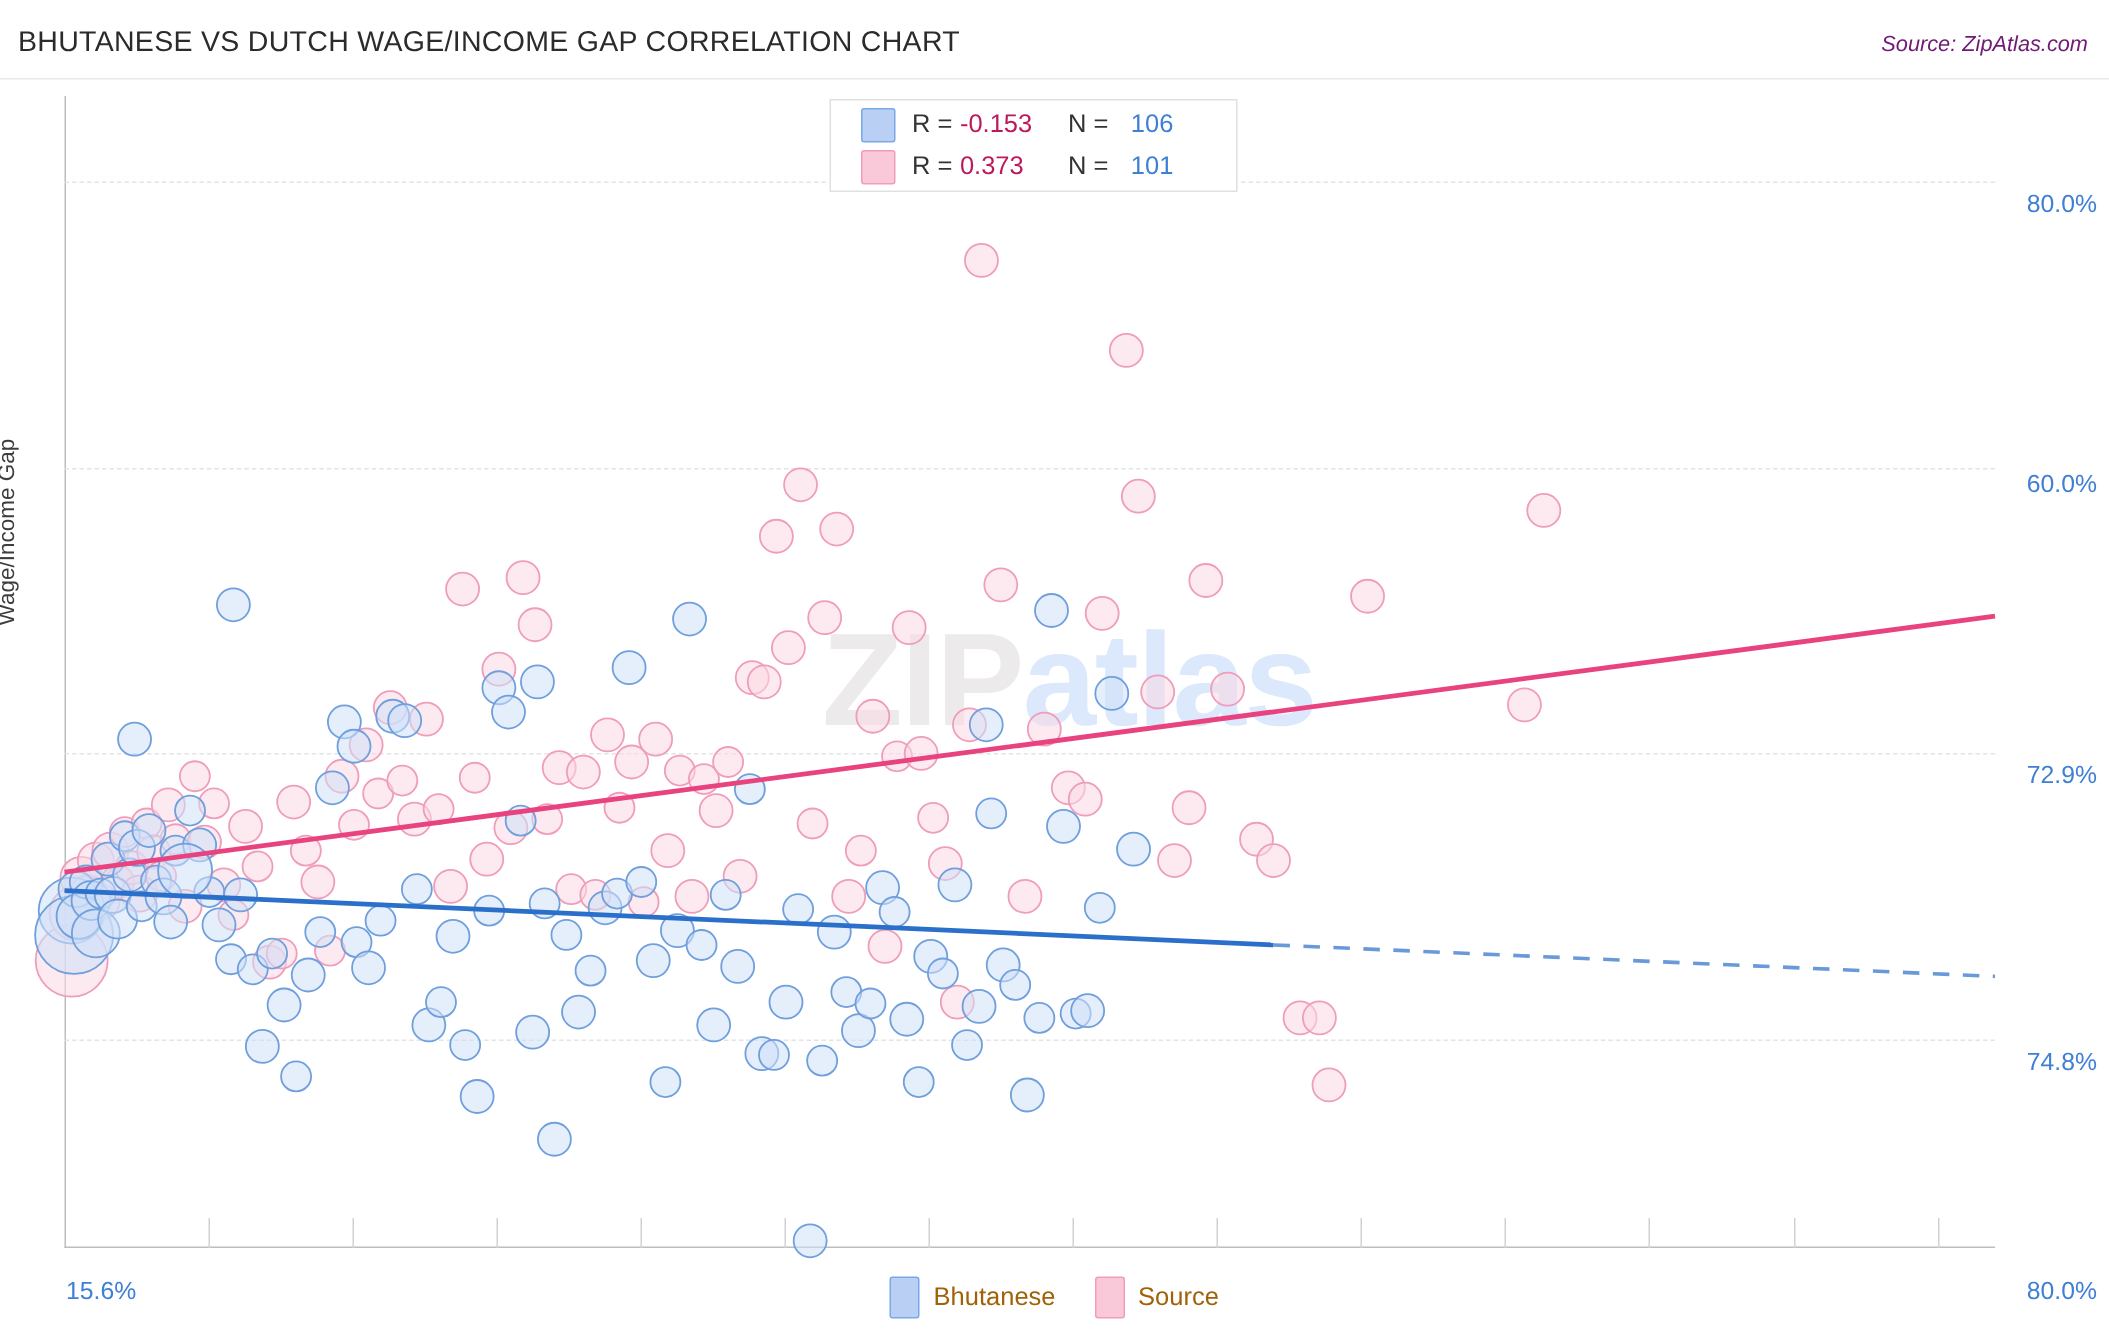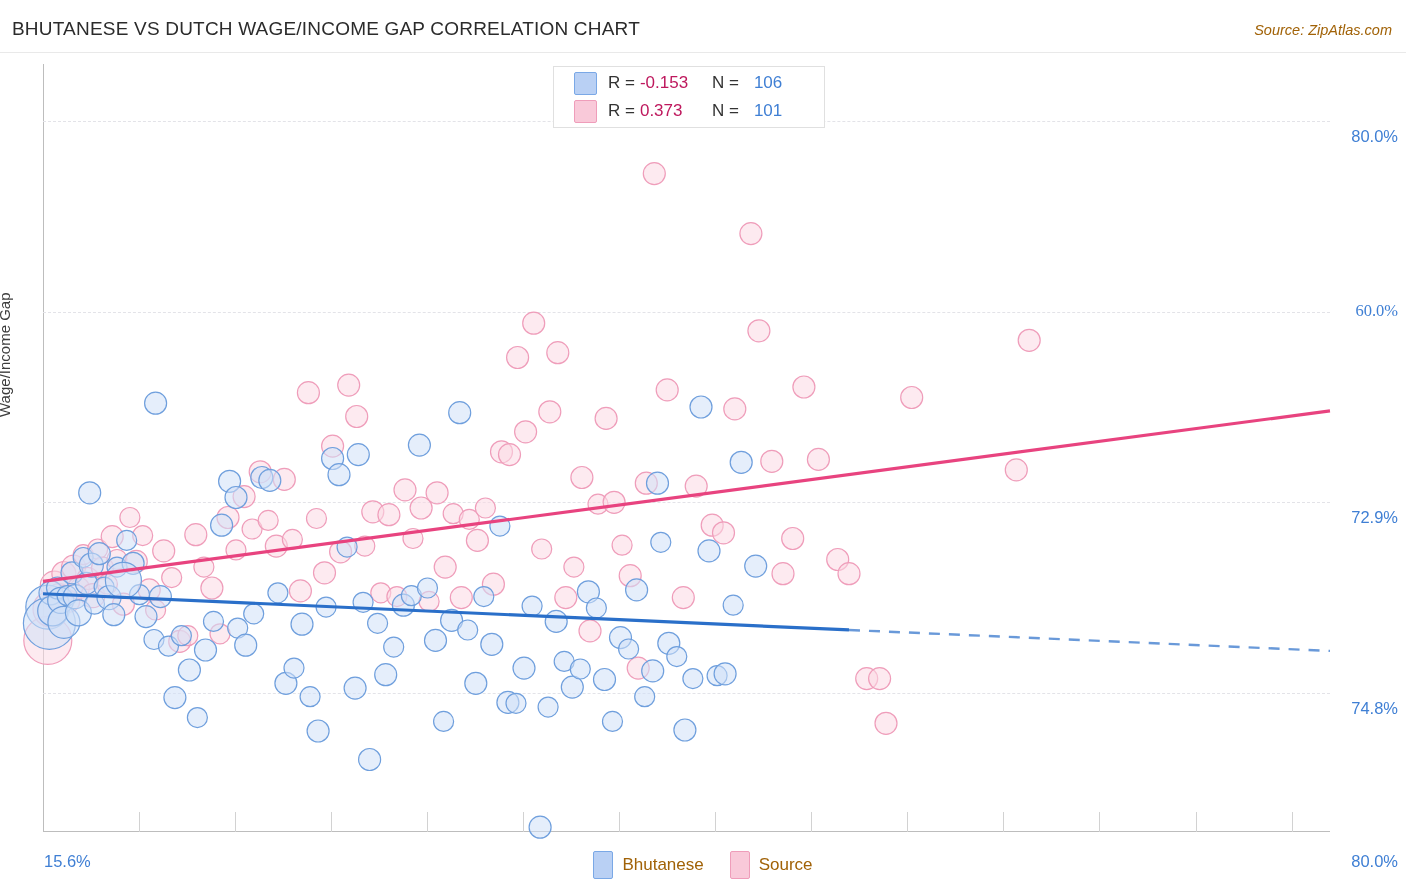--- a/index.html
+++ b/index.html
@@ -12,21 +12,21 @@
   #root{position:relative;width:1406px;height:892px;}
 
   
   .title{
     position:absolute;left:12px;top:18px;
     font-size:19px;letter-spacing:.2px;color:#2b2b2b;font-weight:400;
     white-space:nowrap;
   }
   .source{
     position:absolute;right:14px;top:22px;
-    font-size:14.5px;font-style:italic;color:#a16207;white-space:nowrap;
+    font-size:14.5px;font-style:italic;color:#701a75;white-space:nowrap;
   }
   .header-rule{
     position:absolute;left:0;top:52px;width:1406px;height:1px;background:#e9e9e9;
   }
   .axis-left{
     position:absolute;left:43px;top:64px;width:1px;height:768px;background:#bdbdbd;
   }
   .axis-bottom{
     position:absolute;left:43px;top:831px;width:1287px;height:1px;background:#bdbdbd;
   }
@@ -128,20 +128,23 @@
       <div class="tick" style="left: 619px;"></div>
       <div class="tick" style="left: 715px;"></div>
       <div class="tick" style="left: 811px;"></div>
       <div class="tick" style="left: 907px;"></div>
       <div class="tick" style="left: 1003px;"></div>
       <div class="tick" style="left: 1099px;"></div>
       <div class="tick" style="left: 1196px;"></div>
       <div class="tick" style="left: 1292px;"></div>
     </div>
 
+  <div class="watermark">
+    <span class="wm-zip">ZIP</span><span class="wm-atlas">atlas</span>
+  </div>
 
   <svg class="scatter" id="scatter">
       <g>
         <circle cx="47.8" cy="640.4" r="24" fill="#fbd9e4" fill-opacity="0.55" stroke="#ef9dba" stroke-width="1.2"></circle>
         <circle cx="51.0" cy="609.0" r="18" fill="#fbd9e4" fill-opacity="0.55" stroke="#ef9dba" stroke-width="1.2"></circle>
         <circle cx="54.3" cy="585.2" r="14" fill="#fbd9e4" fill-opacity="0.55" stroke="#ef9dba" stroke-width="1.2"></circle>
         <circle cx="59.1" cy="596.6" r="13" fill="#fbd9e4" fill-opacity="0.55" stroke="#ef9dba" stroke-width="1.2"></circle>
         <circle cx="63.9" cy="573.7" r="12" fill="#fbd9e4" fill-opacity="0.55" stroke="#ef9dba" stroke-width="1.2"></circle>
         <circle cx="68.7" cy="601.4" r="11" fill="#fbd9e4" fill-opacity="0.55" stroke="#ef9dba" stroke-width="1.2"></circle>
         <circle cx="73.6" cy="567.1" r="12" fill="#fbd9e4" fill-opacity="0.55" stroke="#ef9dba" stroke-width="1.2"></circle>
@@ -352,21 +355,21 @@
         <circle cx="236.0" cy="497.5" r="11" fill="#cfe0f8" fill-opacity="0.55" stroke="#6f9fdd" stroke-width="1.2"></circle>
         <circle cx="123.4" cy="580.4" r="18" fill="#cfe0f8" fill-opacity="0.55" stroke="#6f9fdd" stroke-width="1.2"></circle>
       </g>
       <line x1="43" y1="581.3677018633541" x2="1330" y2="410.8173913043478" stroke="#e8437f" stroke-width="3.2"></line>
       <line x1="43" y1="593.7540372670808" x2="848.98375" y2="629.960248447205" stroke="#2a6fc9" stroke-width="3.2"></line>
       <line x1="848.98375" y1="629.960248447205" x2="1330" y2="650.9217391304348" stroke="#2a6fc9" stroke-width="2.4" stroke-dasharray="11 9" opacity="0.7"></line>
     </svg>
 
   <div id="yticks">
       <div class="ytick" style="top: 127.168px;">80.0%</div>
-      <div class="ytick" style="top: 301px; font-family: Liberation Serif, serif;">60.0%</div>
+      <div class="ytick" style="top: 314px;">60.0%</div>
       <div class="ytick" style="top: 508.286px;">72.9%</div>
       <div class="ytick" style="top: 698.845px;">74.8%</div>
     </div>
 
   <div class="ylabel">Wage/Income Gap</div>
   <div class="xtick-left">15.6%</div>
   <div class="xtick-right">80.0%</div>
 
   <div class="statbox">
     <div class="statrow">

